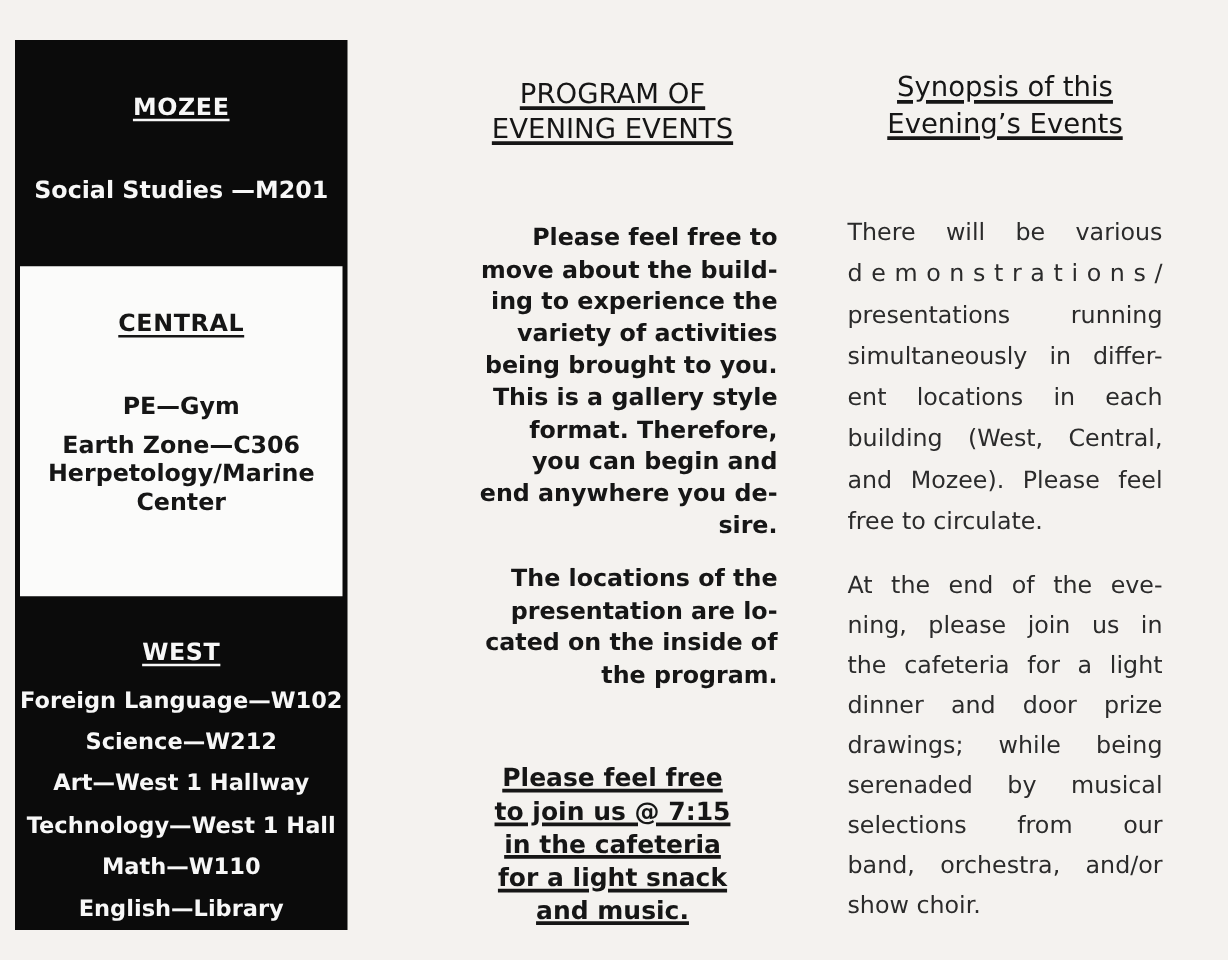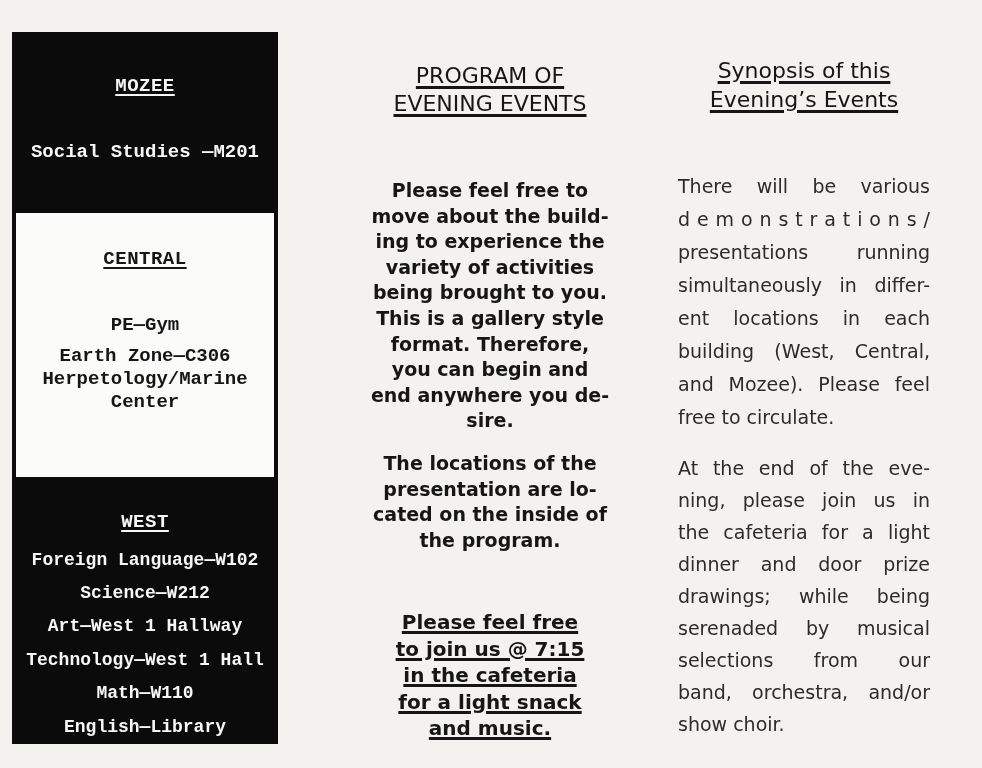--- a/index.html
+++ b/index.html
@@ -15,21 +15,20 @@
   
   .panel {
     position: absolute;
     left: 12px; top: 32px;
     width: 266px; height: 712px;
     background: var(--panel, #0b0b0b);
     color: var(--panel-ink, #f7f7f7);
     display: flex;
     flex-direction: column;
     text-align: center;
-    font-family: Liberation Mono, monospace;
   }
   .panel-heading {
     font-size: 19px;
     font-weight: bold;
     text-decoration: underline;
     text-decoration-thickness: 2px;
     text-underline-offset: 3px;
     letter-spacing: .5px;
   }
   .section-mozee { height: 189px; padding-top: 43px; }
@@ -51,21 +50,21 @@
   
   .col { position: absolute; }
   .program-col { left: 358px; top: 62px; width: 264px; text-align: center; }
   .col-heading { font-size: 22px; font-weight: normal; line-height: 28px; }
   .col-heading > div {
     text-decoration: underline;
     text-decoration-thickness: 2.5px;
     text-underline-offset: 3px;
   }
   .program-col .para {
-    text-align: center;
+    text-align: right;
     font-weight: bold;
     font-size: 19px;
     line-height: 25.6px;
   }
   .program-para-1 { margin-top: 60px; }
   .program-para-2 { margin-top: 17px; }
   .invitation {
     margin-top: 56px;
     font-size: 20px;
     font-weight: bold;

